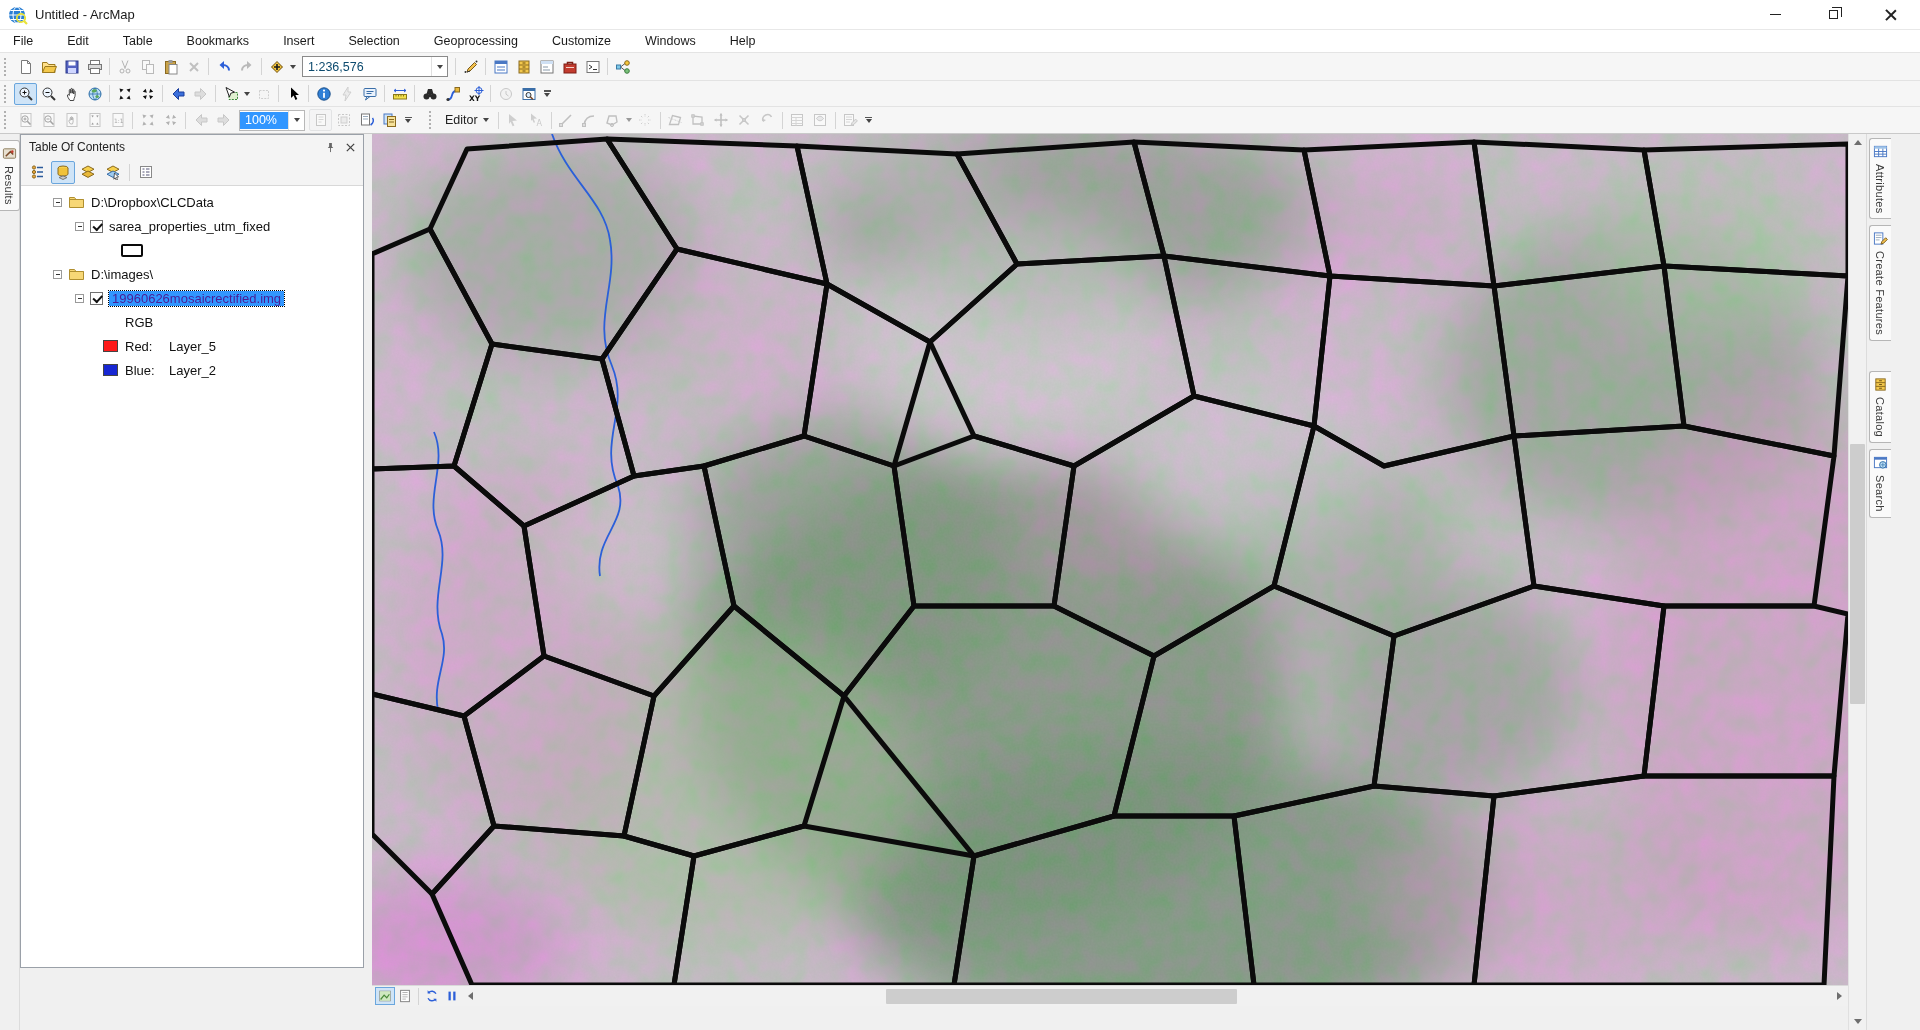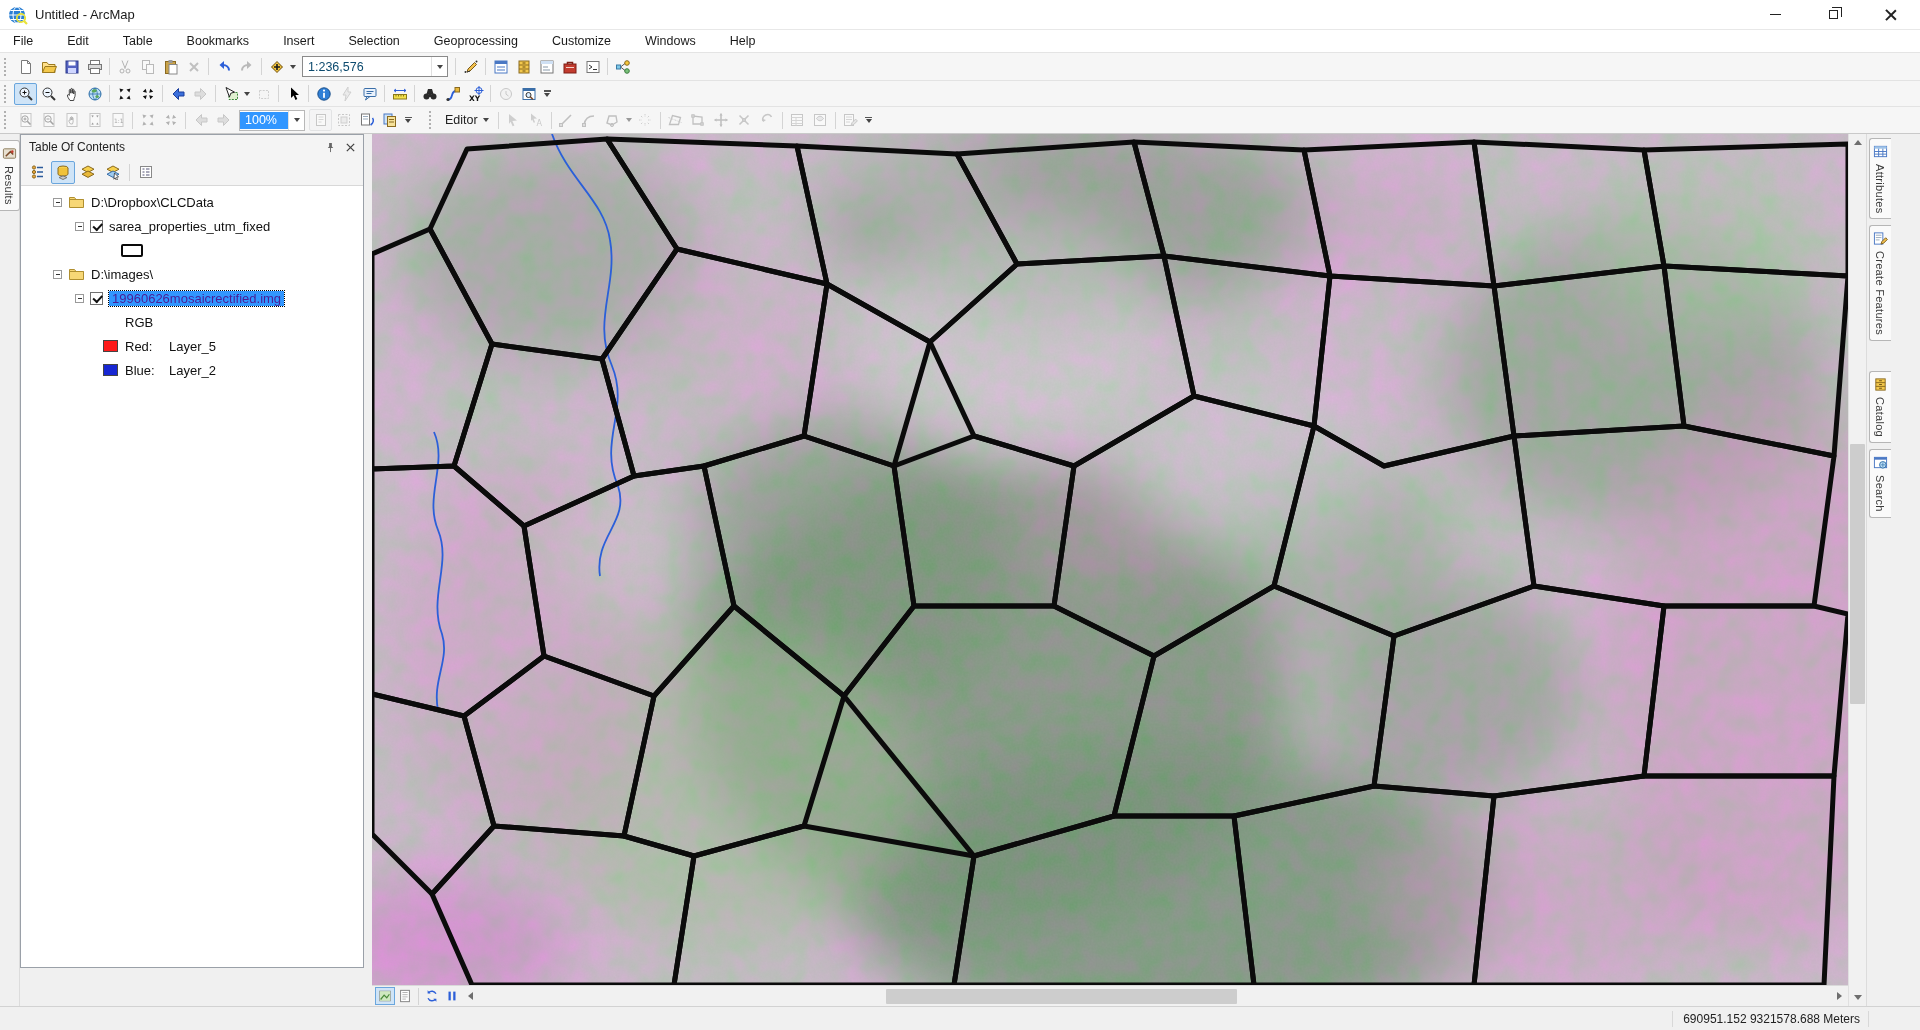--- a/index.html
+++ b/index.html
@@ -923,19 +923,14 @@
             <rect x="1.5" y="2.5" width="13" height="11" fill="#fff" stroke="#4a78c4"></rect>
             <rect x="1.5" y="2.5" width="13" height="2.5" fill="#4a78c4"></rect>
             <circle cx="10.5" cy="10.5" r="3.5" fill="#bfe0f7" stroke="#2d6ea8"></circle>
             <path d="M8 10.5h5M10.5 8v5" stroke="#2d6ea8" fill="none" stroke-width=".7"></path>
           </svg>
         <span class="vlabel">Search</span>
       </div>
     </div>
   </div>
 
-  <div class="statusbar">
-    <span class="status-sep"></span>
-    <span class="coords">690951.152  9321578.688 Meters</span>
-    <span class="status-endpanel"></span>
-  </div>
 
 </div>
 
 </body></html>

